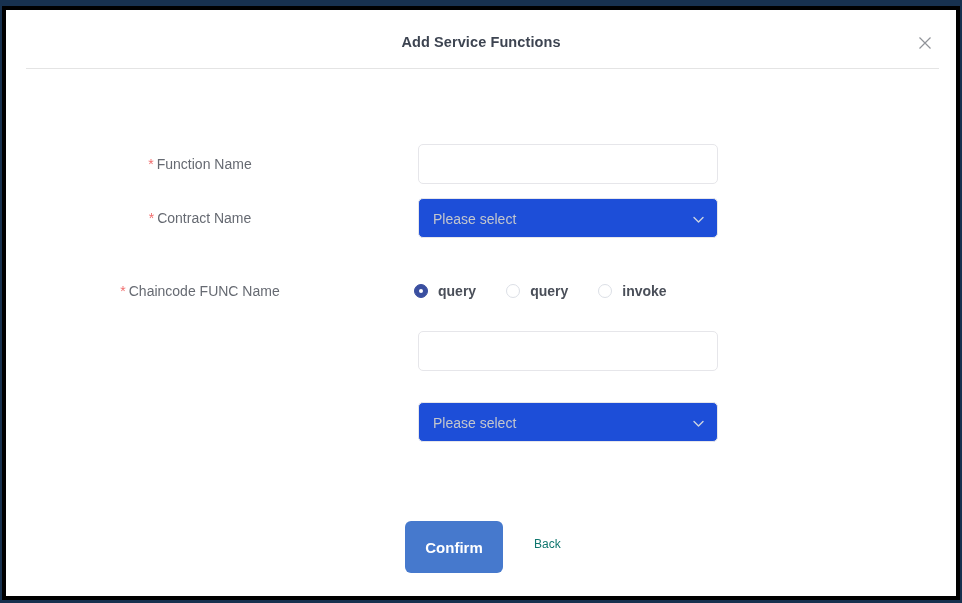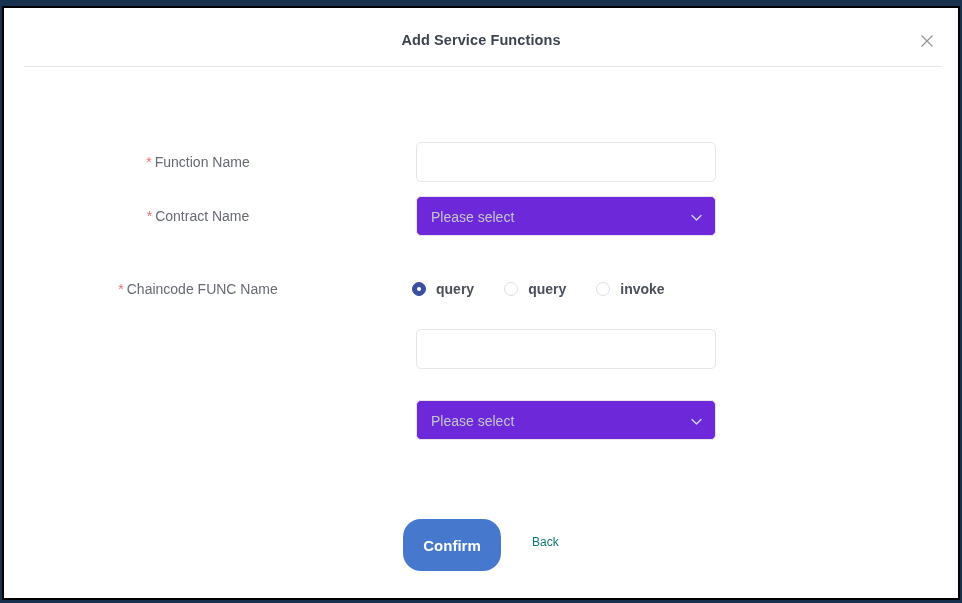--- a/index.html
+++ b/index.html
@@ -19,21 +19,21 @@
     width: 962px; height: 603px;
     background: #17314f;
   }
   .modal {
     position: absolute;
     left: 2px;
     top: 6px;
     width: 958px;
     height: 594px;
     background: #ffffff;
-    border: 2px solid #000000;
+    border: 4px solid #000000;
     box-sizing: border-box;
     overflow: hidden;
   }
   .modal-header {
     position: relative;
     height: 52px;
   }
   .modal-title {
     position: absolute;
     left: 0; right: 0;
@@ -113,21 +113,21 @@
     font-family: "Liberation Sans", sans-serif;
   }
   .text-input::placeholder { color: #c3c6cd; }
   .select-box {
     position: relative;
     width: 300px;
     height: 40px;
     box-sizing: border-box;
     border: 1px solid #e6e6ea;
     border-radius: 5px;
-    background: #6d28d9;
+    background: #1d4ed8;
     cursor: pointer;
   }
   .select-placeholder {
     position: absolute;
     left: 14px;
     top: 0;
     height: 40px;
     line-height: 40px;
     font-size: 14px;
     color: #c3c6cd;
@@ -197,21 +197,21 @@
     height: 52px;
   }
   .confirm-button {
     position: absolute;
     left: 399px;
     top: 0;
     width: 98px;
     height: 52px;
     background: #4679cd;
     border: none;
-    border-radius: 18px;
+    border-radius: 6px;
     color: #ffffff;
     font-size: 15px;
     font-weight: bold;
     cursor: pointer;
     font-family: "Liberation Sans", sans-serif;
   }
   .back-link {
     position: absolute;
     left: 528px;
     top: 16px;

